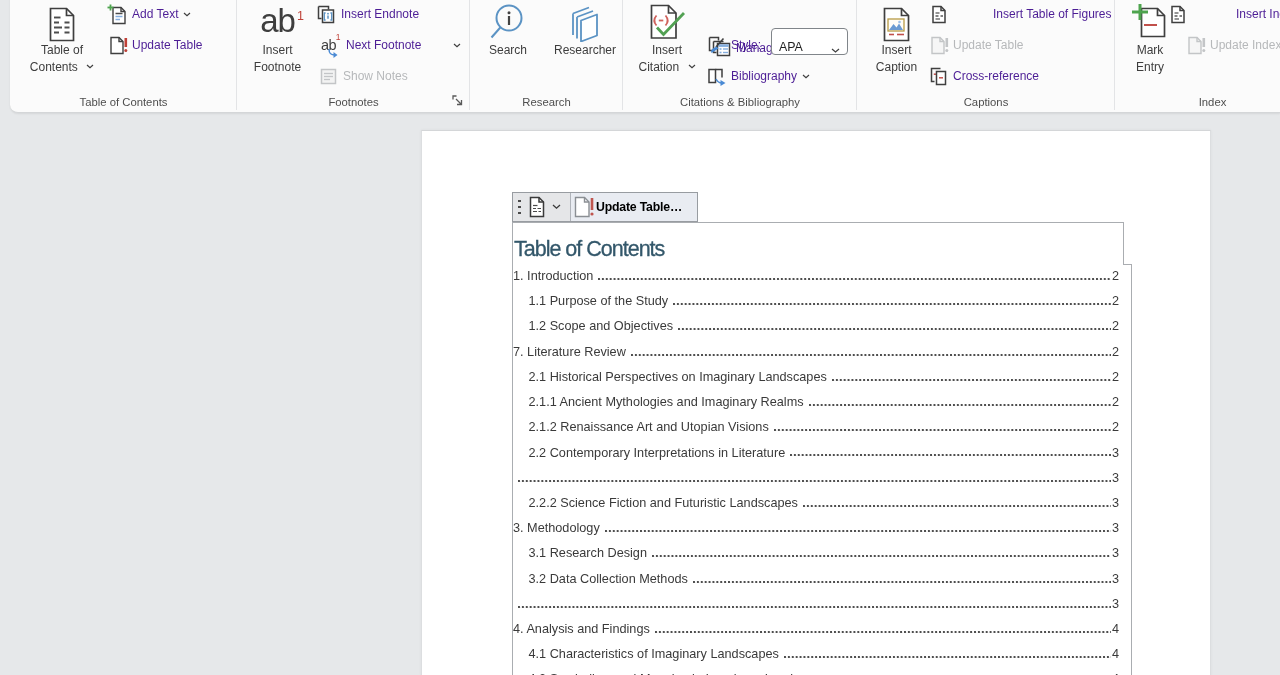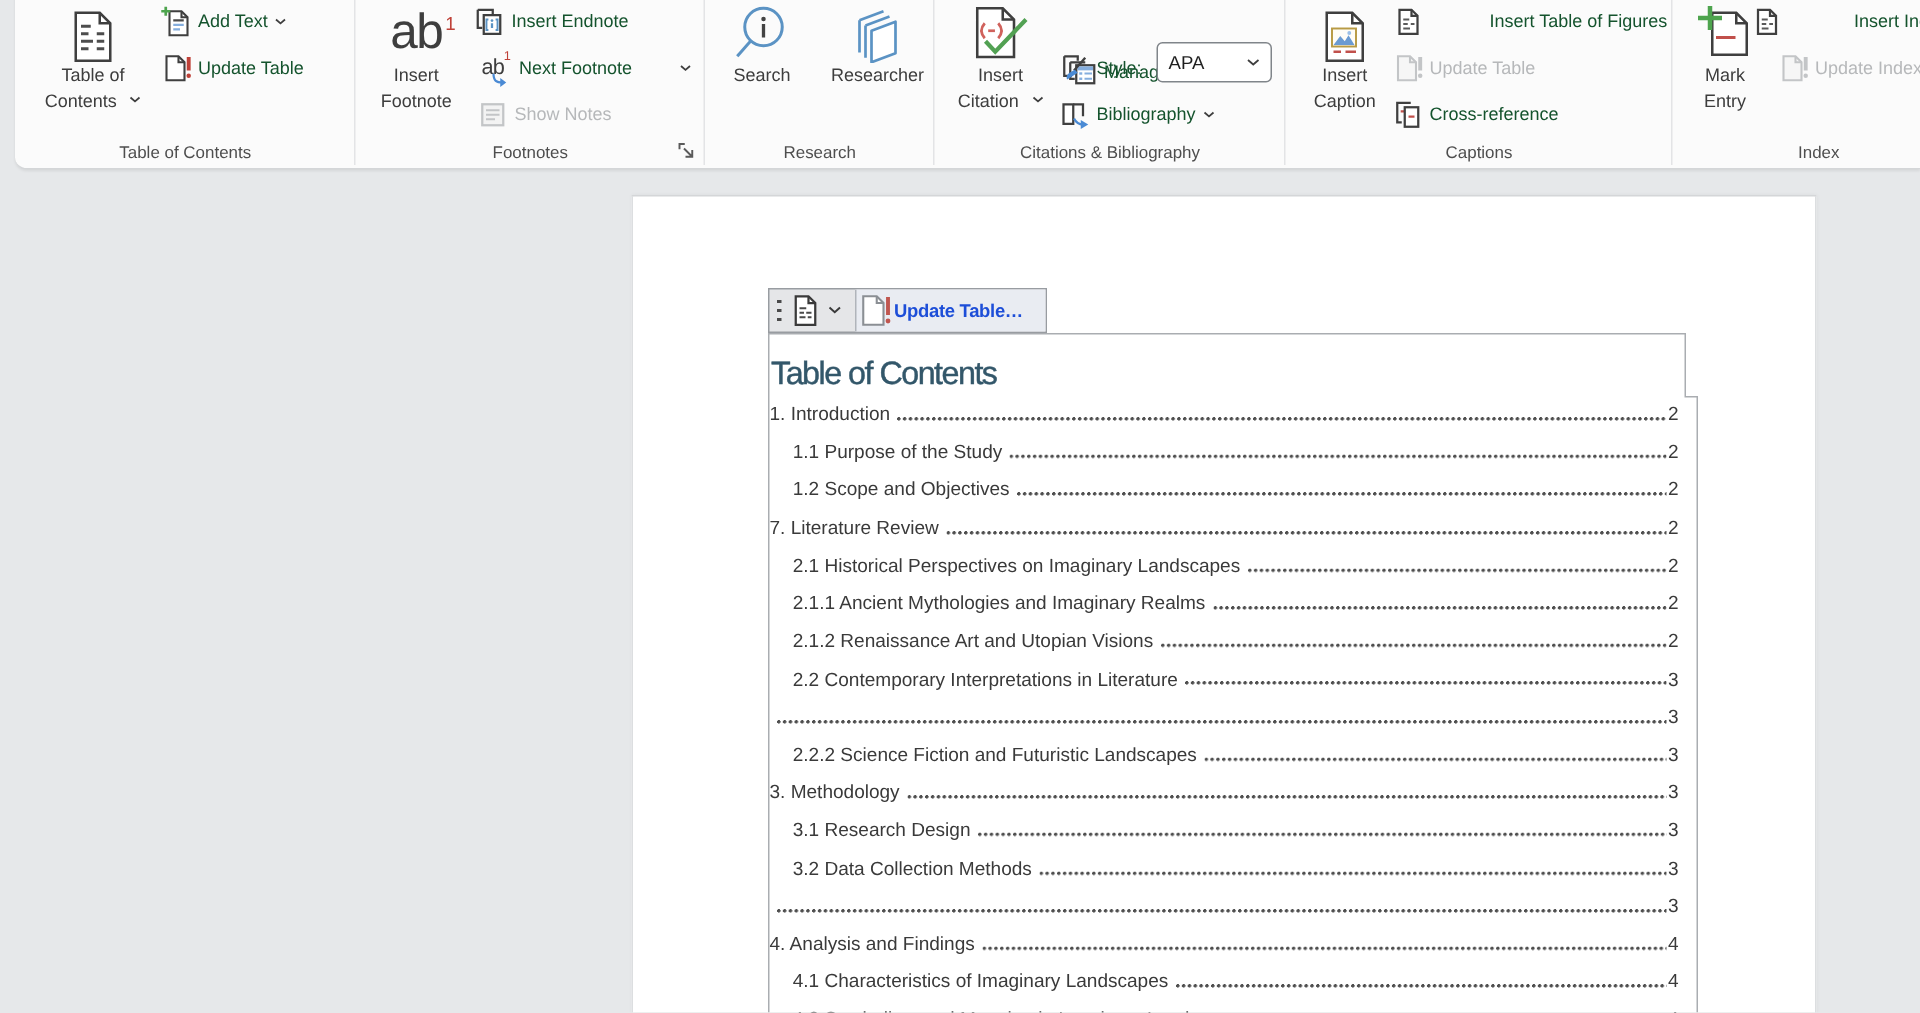--- a/index.html
+++ b/index.html
@@ -8,35 +8,35 @@
          -webkit-font-smoothing:antialiased; position:relative; }
 
   
   .ribbon { position:absolute; left:10px; top:-40px; width:1270px; height:153px;
             background:#fbfbfb; border-radius:0 0 0 8px;
             border-bottom:1px solid #d4d6d8; box-shadow:0 1px 2px rgba(0,0,0,.08); }
   .rgroup { position:absolute; top:40px; height:112px; }
   .rgroup .gsep { position:absolute; right:0; top:0; height:110px; width:1px; background:#e3e4e6; }
   .glabel { position:absolute; bottom:4px; left:0; right:0; text-align:center;
             font-size:11.3px; color:#4e4e4e; white-space:nowrap; }
-  .ribbon .txt { font-size:12px; color:#14532d; white-space:nowrap; }
+  .ribbon .txt { font-size:12px; color:#4c1d95; white-space:nowrap; }
   .bigbtn { position:absolute; text-align:center; }
   .bigbtn .bl { font-size:12px; color:#3d3d3d; line-height:16.5px; white-space:nowrap; }
   .bigbtn .icwrap { display:flex; justify-content:center; align-items:flex-end; height:42px; }
   .smallbtn { position:absolute; display:flex; align-items:center; height:24px; }
   .smallbtn .ic { width:21px; height:21px; display:flex; align-items:center; justify-content:center; }
   .smallbtn .txt { margin-left:4px; }
   .smallbtn.disabled .txt { color:#b6b8ba; }
   .chev { margin-left:5px; }
   .row1 { top:2px; } .row2 { top:33px;justify-content:center; } .row3 { top:64px; }
 
   
   .combo { position:absolute; left:148px; top:28px; width:77px; height:27px;
            background:#fff; border:1px solid #80858a; border-radius:4px;
-           display:flex; align-items:center; padding:0 7px; }
+           display:flex; align-items:flex-end; padding:0 7px; }
   .combo .cval { font-size:12.4px; color:#1f1f1f; flex:1; }
 
   
   .abglyph { font-size:33px; color:#3e3e3e; line-height:30px; position:relative;
              font-family:"Liberation Sans", sans-serif; letter-spacing:-1px; }
   .abglyph sup { position:absolute; top:-5px; right:-9px; font-size:12.5px; color:#bf4138; letter-spacing:0; }
   .absmall { font-size:14.5px; color:#3e3e3e; position:relative; letter-spacing:-.5px; }
   .absmall .s1 { position:absolute; top:-5px; right:-4px; font-size:8.5px; color:#bf4138; }
 
   .launcher { position:absolute; right:6px; bottom:5px; width:12px; height:12px; }
@@ -49,21 +49,21 @@
 
   
   .cc-tab { position:absolute; left:512px; top:192px; width:186px; height:30px;
             border:1px solid #989ca1; background:#e5e6e8; display:flex; align-items:center; }
   .cc-tab .grip { width:10px; display:flex; flex-direction:column; align-items:center; gap:3.4px; padding-left:3px; }
   .cc-tab .grip i { width:2.6px; height:2.6px; background:#4a4a4a; display:block; }
   .cc-tab .ccdoc { margin-left:6px; }
   .cc-tab .ccchev { margin-left:7px; }
   .cc-update { align-self:stretch; margin-left:9px; flex:1; background:#e9ecf2;
                border-left:1px solid #b0b4ba; display:flex; align-items:center; padding-left:3px; }
-  .cc-update .utxt { font-size:12.3px; font-weight:bold; color:#1d4ed8; margin-left:2px;
+  .cc-update .utxt { font-size:12.3px; font-weight:bold; color:#000000; margin-left:2px;
                      letter-spacing:-.2px; white-space:nowrap; }
 
   
   .ccb { position:absolute; background:#aaadb1; }
 
   .toc-title { position:absolute; left:514px; top:237px; font-size:21.5px; color:#33576a; -webkit-text-stroke:.3px #33576a;
                letter-spacing:-1px; font-weight:normal; }
   .toc-rows { position:absolute; left:513px; top:264.4px; width:606px; }
   .toc-row { height:25.22px; display:flex; align-items:flex-start; }
   .toc-row .t { font-size:12.7px; color:#3a3a3a; white-space:nowrap; padding-top:4.6px; line-height:14px; }

